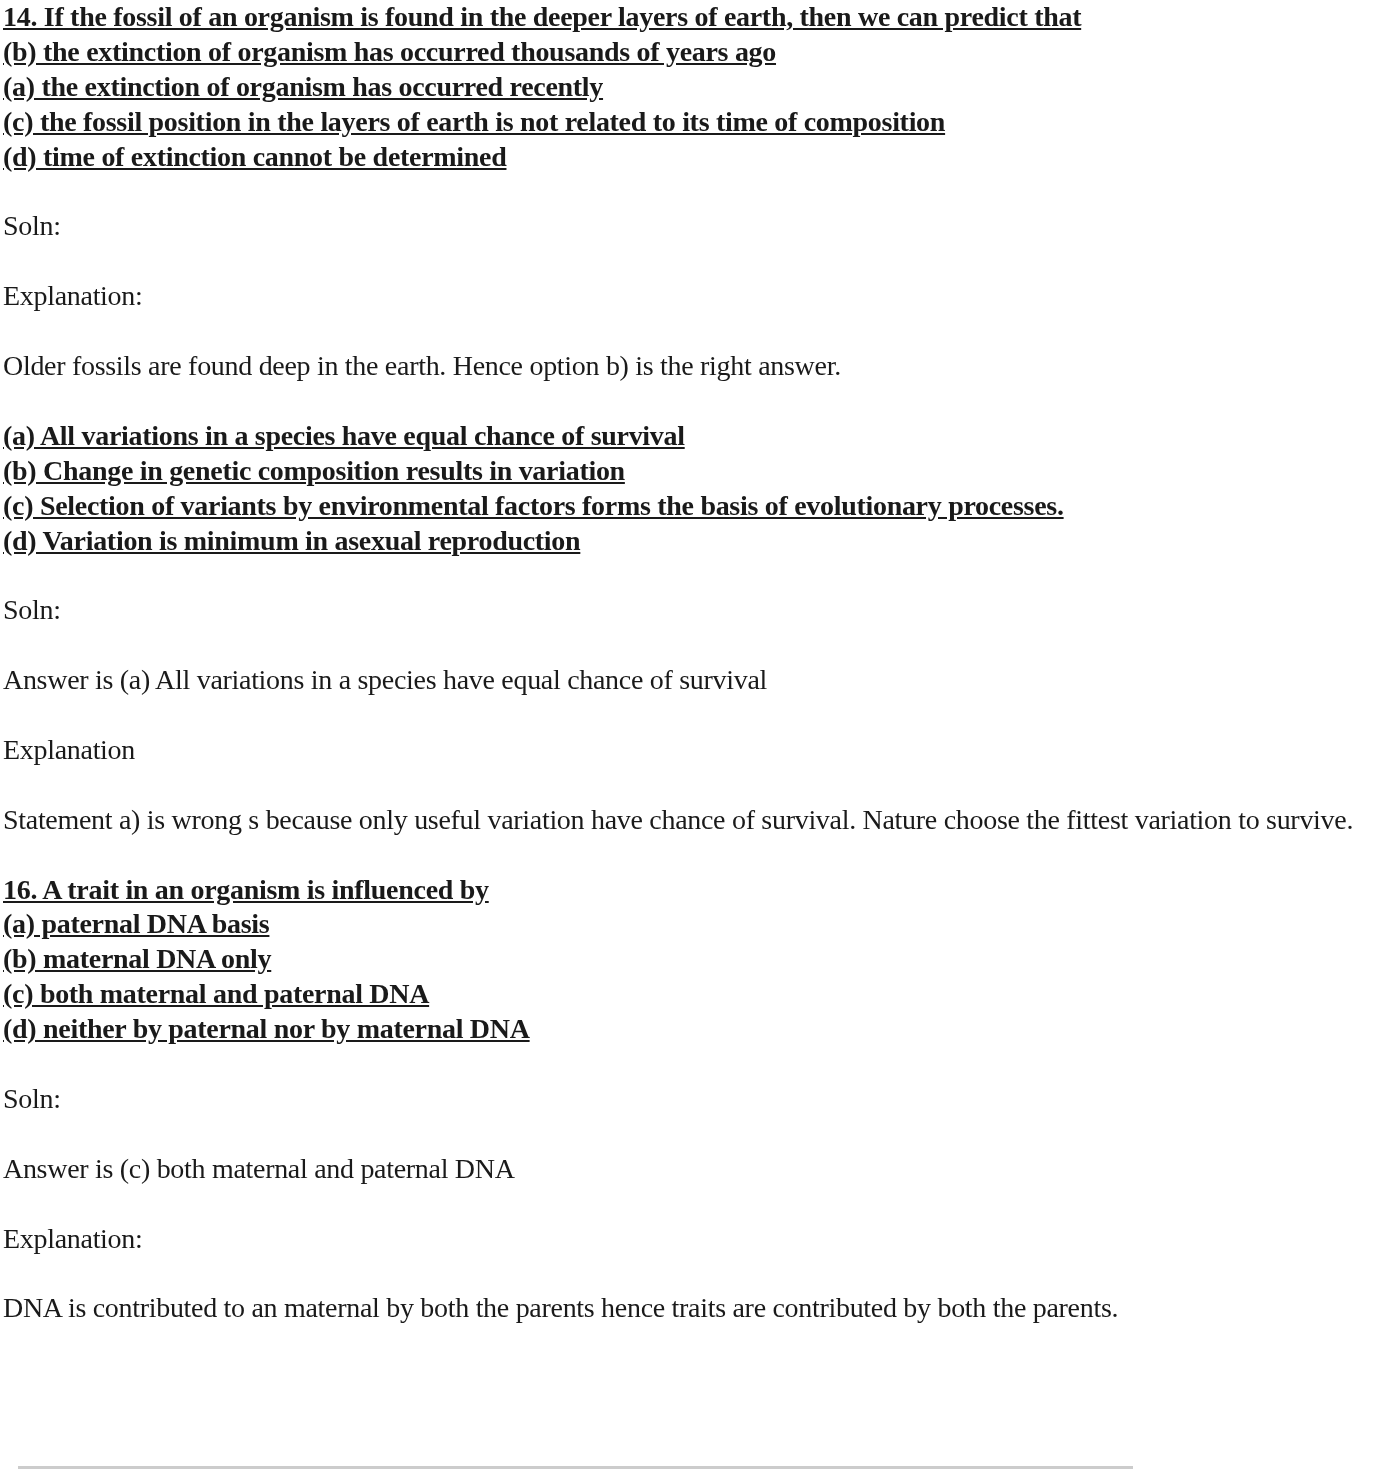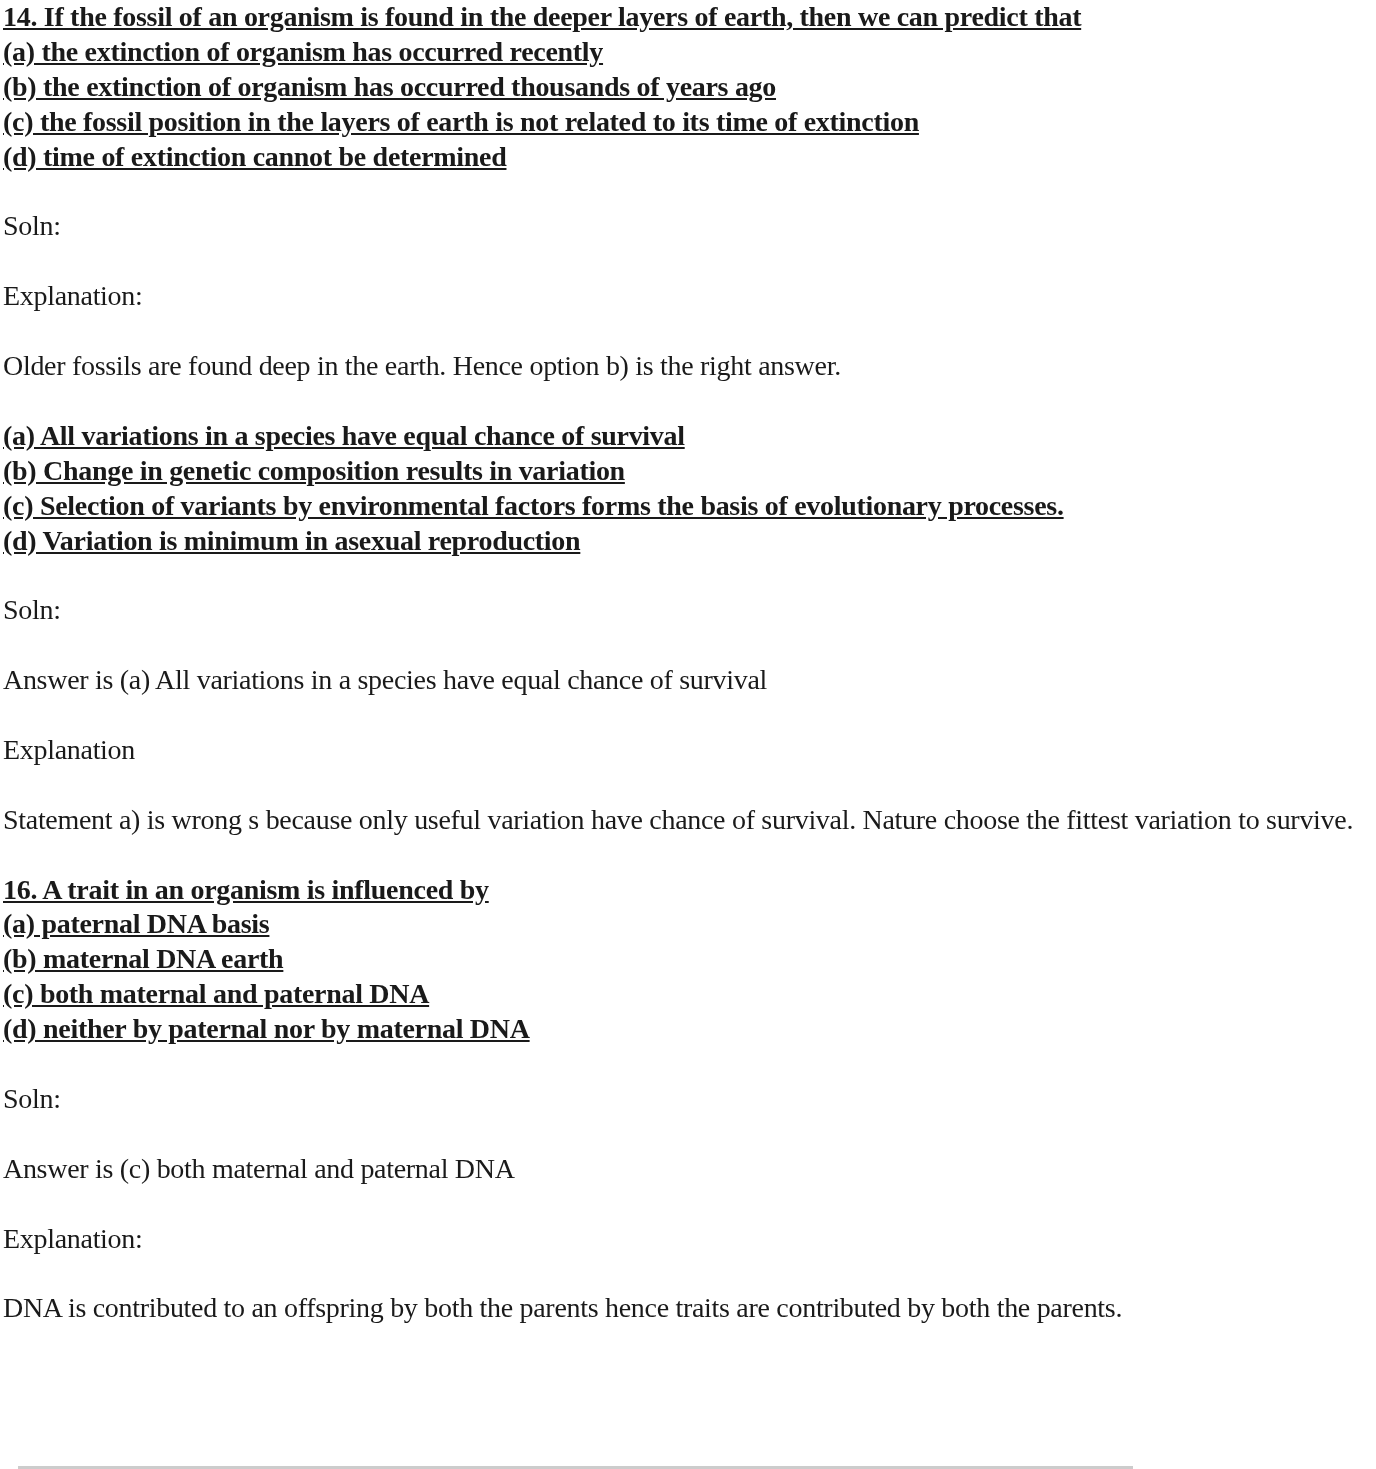--- a/index.html
+++ b/index.html
@@ -33,23 +33,23 @@
   }
 </style>
 </head>
 <body>
 
 <main class="page">
 
   <section>
     <div class="qblock">
       <div class="qline">14. If the fossil of an organism is found in the deeper layers of earth, then we can predict that</div>
+      <div class="qline">(b) the extinction of organism has occurred thousands of years ago</div>
       <div class="qline">(a) the extinction of organism has occurred recently</div>
-      <div class="qline">(b) the extinction of organism has occurred thousands of years ago</div>
-      <div class="qline">(c) the fossil position in the layers of earth is not related to its time of extinction</div>
+      <div class="qline">(c) the fossil position in the layers of earth is not related to its time of composition</div>
       <div class="qline">(d) time of extinction cannot be determined</div>
     </div>
     <div class="heading">Soln:</div>
     <div class="heading">Explanation:</div>
     <div class="para">Older fossils are found deep in the earth. Hence option b) is the right answer.</div>
   </section>
 
   <section>
     <div class="qblock">
       <div class="qline">(a) All variations in a species have equal chance of survival</div>
@@ -60,24 +60,24 @@
     <div class="heading">Soln:</div>
     <div class="para">Answer is (a) All variations in a species have equal chance of survival</div>
     <div class="heading">Explanation</div>
     <div class="para">Statement a) is wrong s because only useful variation have chance of survival. Nature choose the fittest variation to survive.</div>
   </section>
 
   <section>
     <div class="qblock">
       <div class="qline">16. A trait in an organism is influenced by</div>
       <div class="qline">(a) paternal DNA basis</div>
-      <div class="qline">(b) maternal DNA earth</div>
+      <div class="qline">(b) maternal DNA only</div>
       <div class="qline">(c) both maternal and paternal DNA</div>
       <div class="qline">(d) neither by paternal nor by maternal DNA</div>
     </div>
     <div class="heading">Soln:</div>
     <div class="para">Answer is (c) both maternal and paternal DNA</div>
     <div class="heading">Explanation:</div>
-    <div class="para">DNA is contributed to an offspring by both the parents hence traits are contributed by both the parents.</div>
+    <div class="para">DNA is contributed to an maternal by both the parents hence traits are contributed by both the parents.</div>
   </section>
 
   <div class="scan-artifact"></div>
 </main>
 
 </body></html>

